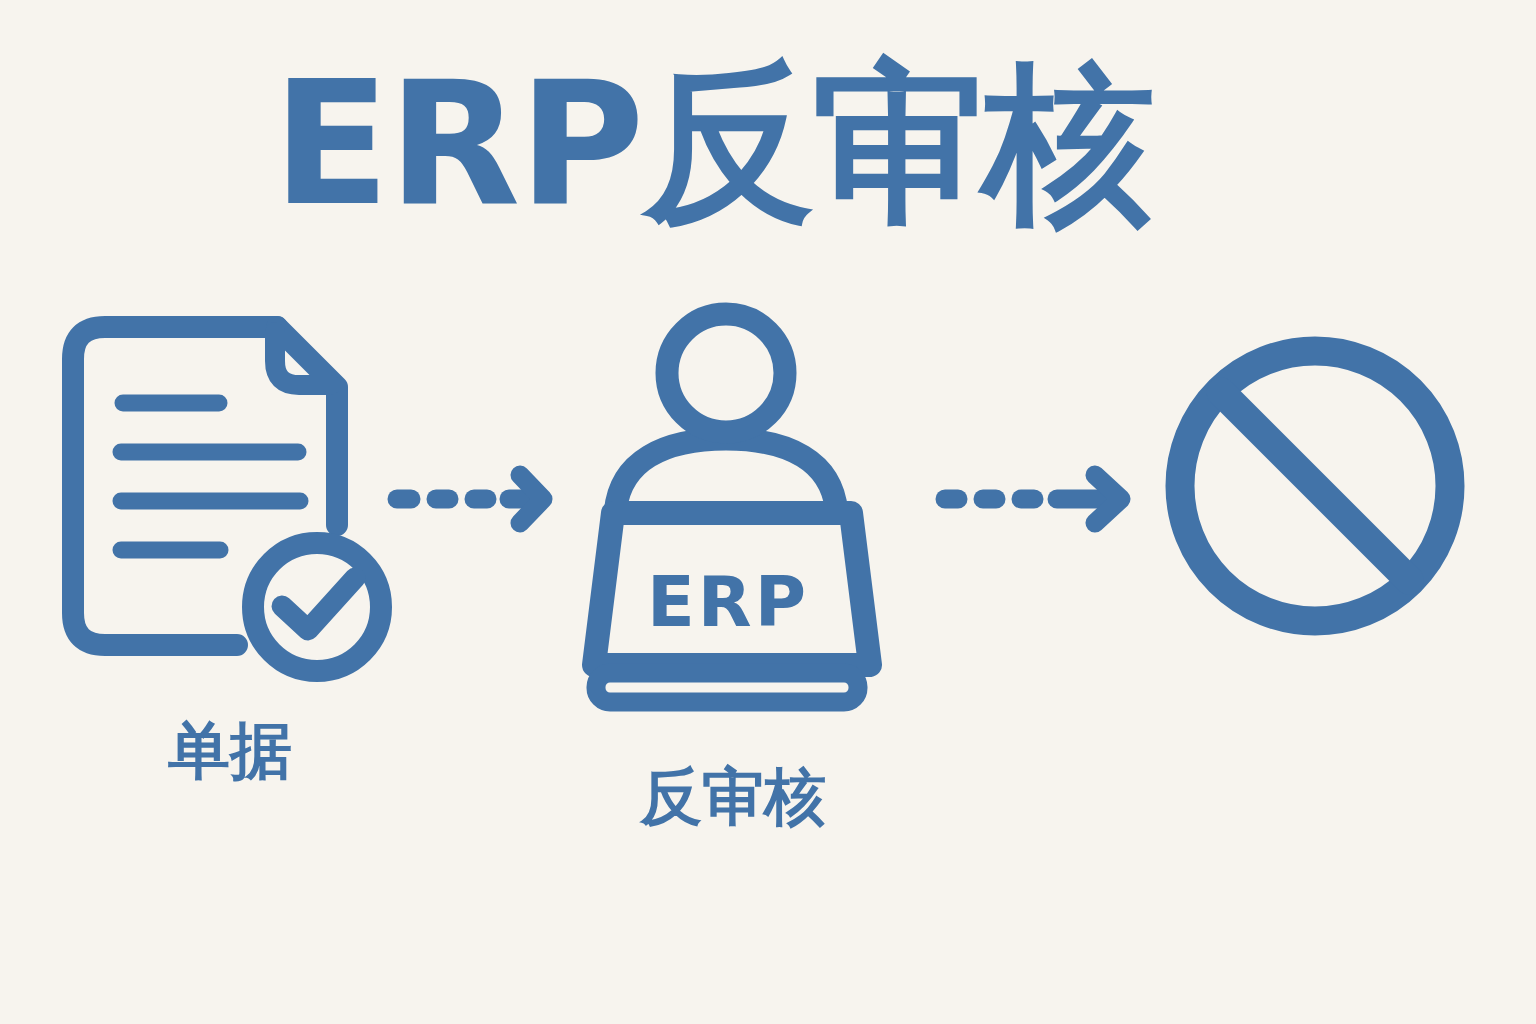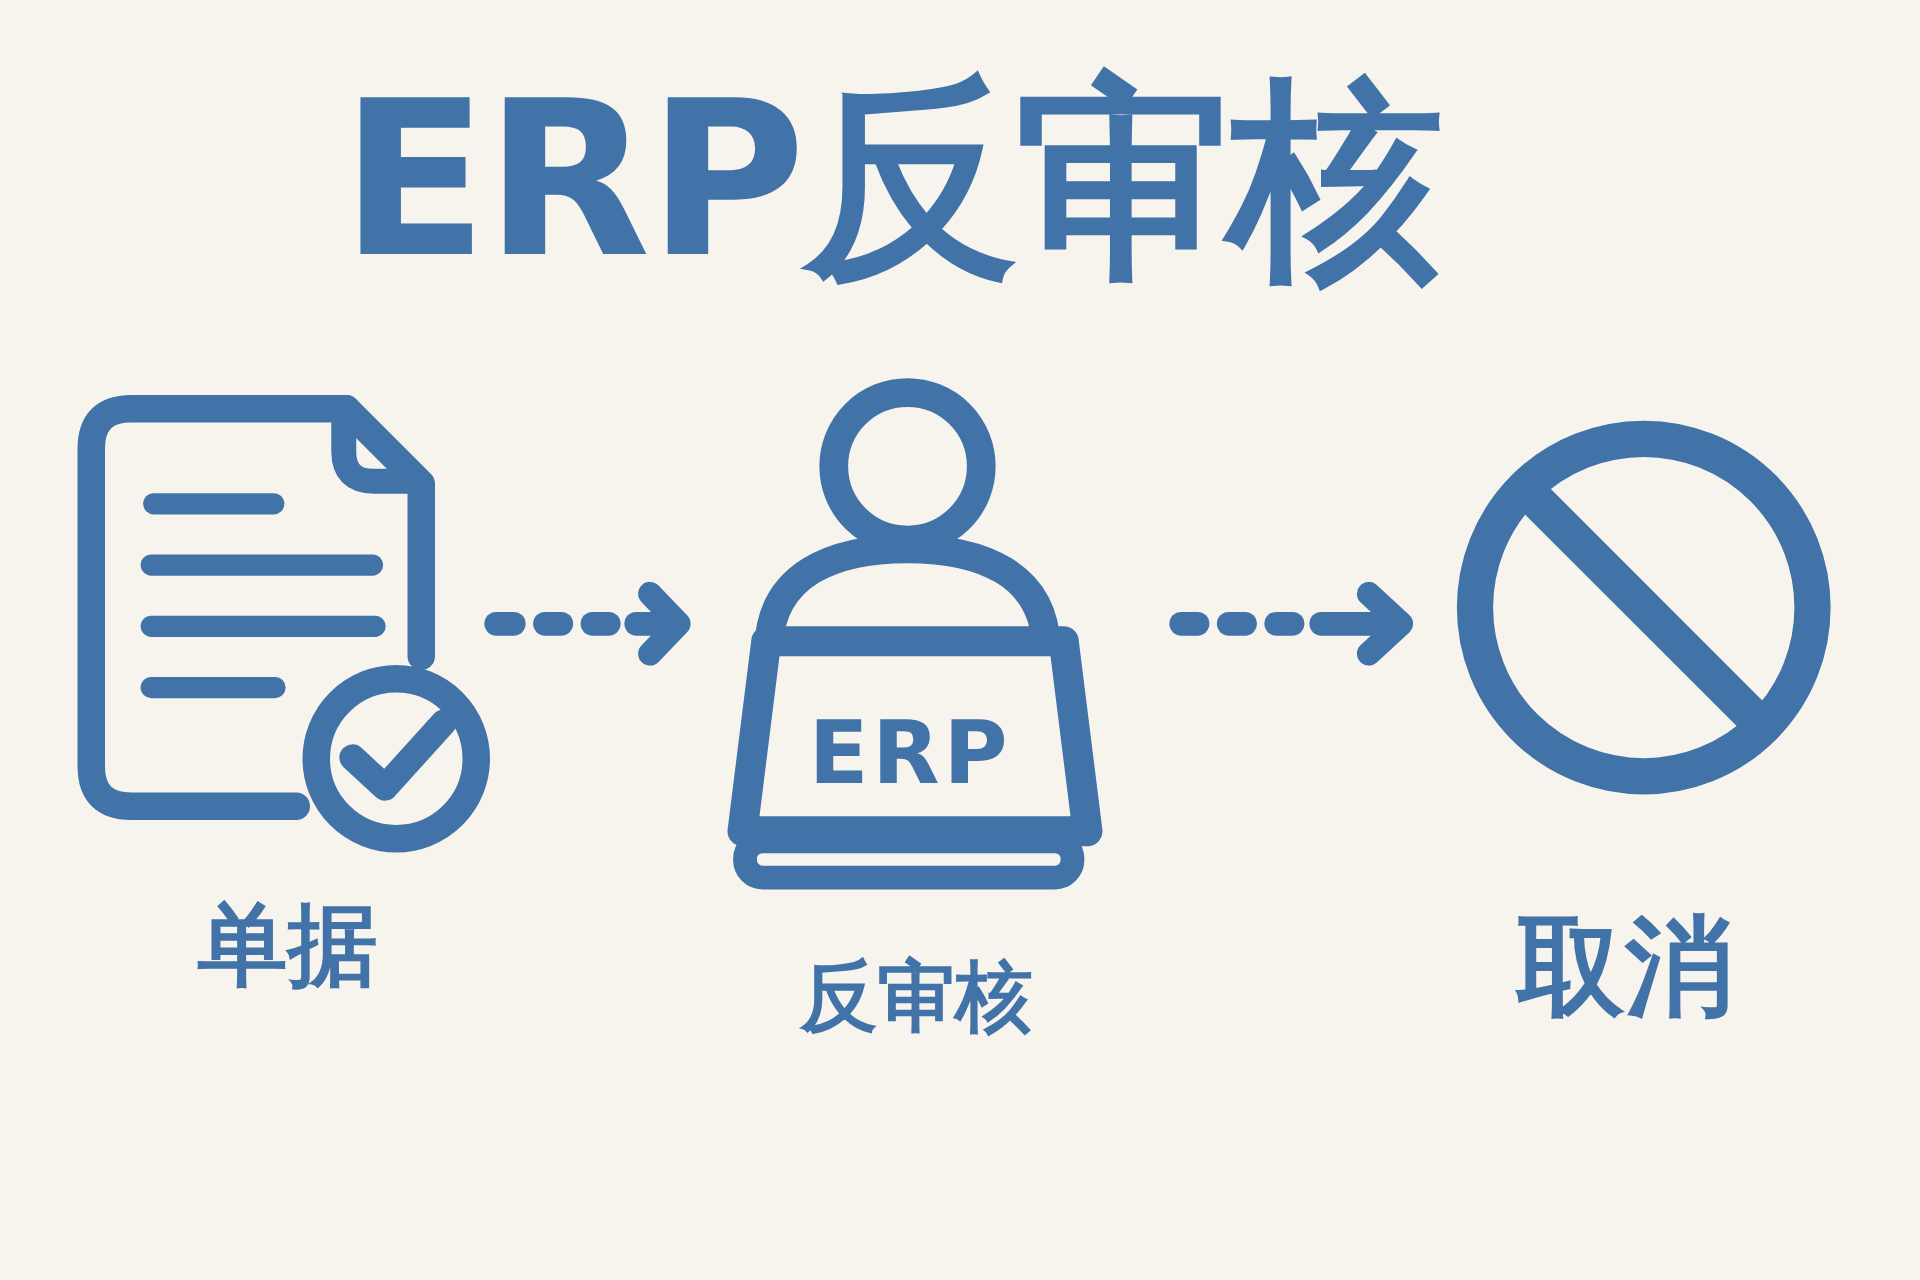--- a/index.html
+++ b/index.html
@@ -32,21 +32,21 @@
     color: var(--accent);
   }
   .icon-abs { position: absolute; }
   .step-label {
     position: absolute;
     text-align: center;
     font-weight: 900;
     color: var(--accent);
     line-height: 1.0;
   }
-  .label-1 { left: 55px;  top: 708px; width: 350px; font-size: 72px; }
+  .label-1 { left: 55px;  top: 708px; width: 350px; font-size: 62px; }
   .label-2 { left: 558px; top: 754px; width: 350px; font-size: 62px; }
   .label-3 { left: 1070px; top: 710px; width: 460px; font-size: 87px; line-height: 1.18; }
   svg { display: block; }
   .stroke {
     fill: none;
     stroke: var(--accent);
     stroke-linecap: round;
     stroke-linejoin: round;
   }
   .fill-bg { fill: var(--background); }
@@ -112,16 +112,15 @@
   </svg>
 
   <svg class="icon-abs" style="left:1157px; top:317px;" width="316" height="316" viewBox="0 0 316 316">
     <circle class="stroke" stroke-width="29" cx="158" cy="157" r="135"></circle>
     <path class="stroke" stroke-width="29" stroke-linecap="butt" d="M 64,63 L 252,251"></path>
   </svg>
 
   <div class="step-label label-1">单据</div>
   <div class="step-label label-2">反审核</div>
   <div class="step-label label-3">
-    <div>取消</div>
   </div>
 
 </div>
 
 </body></html>

